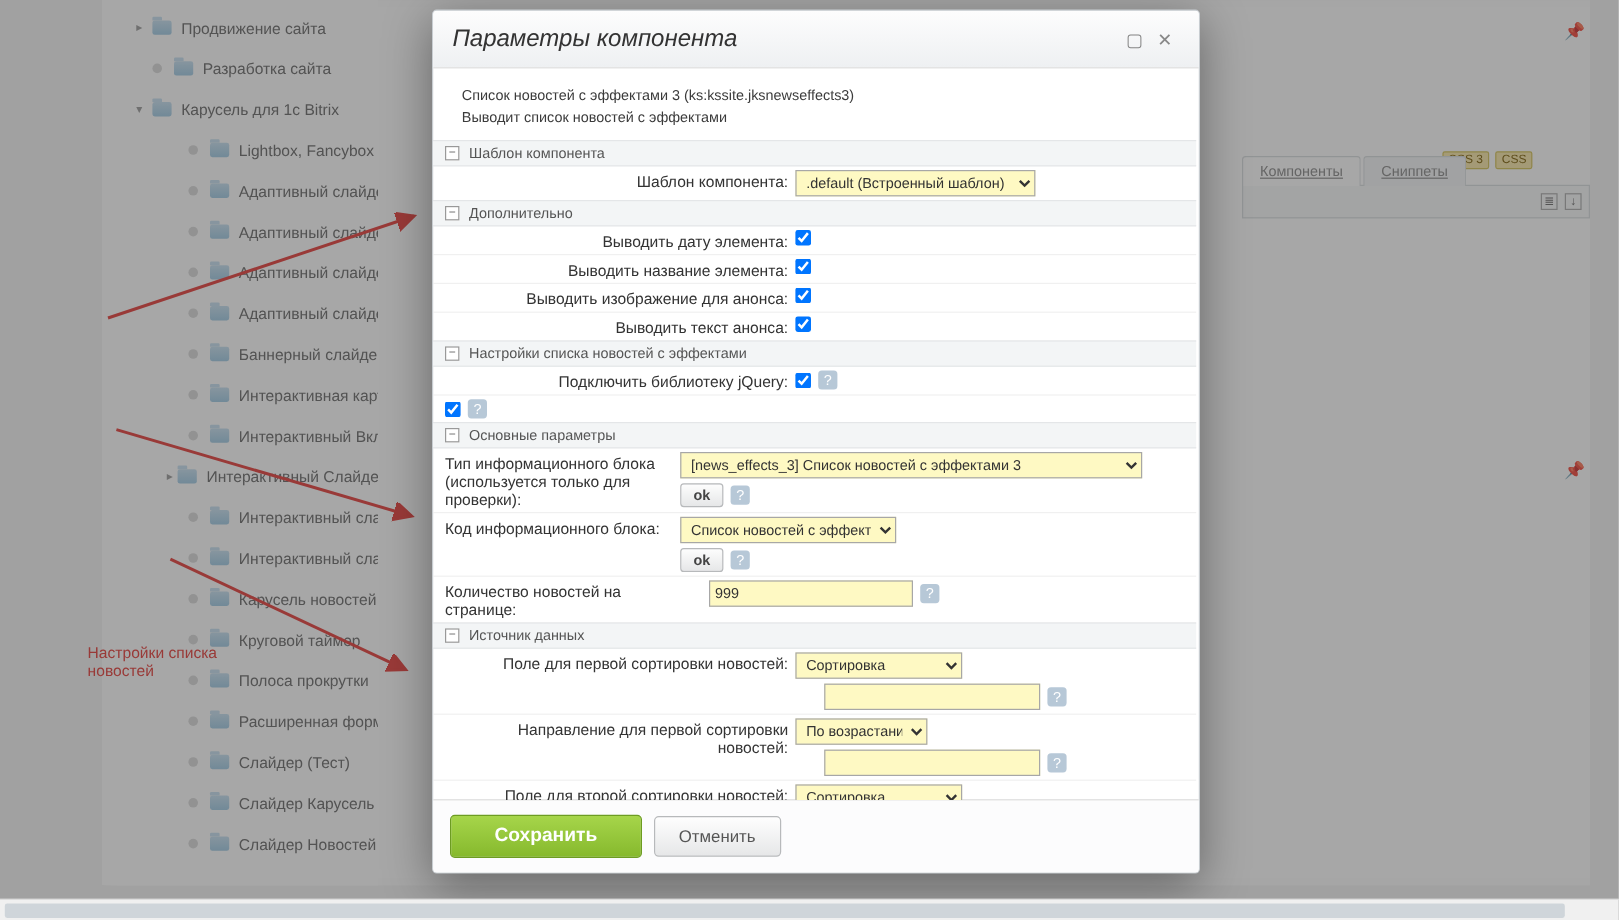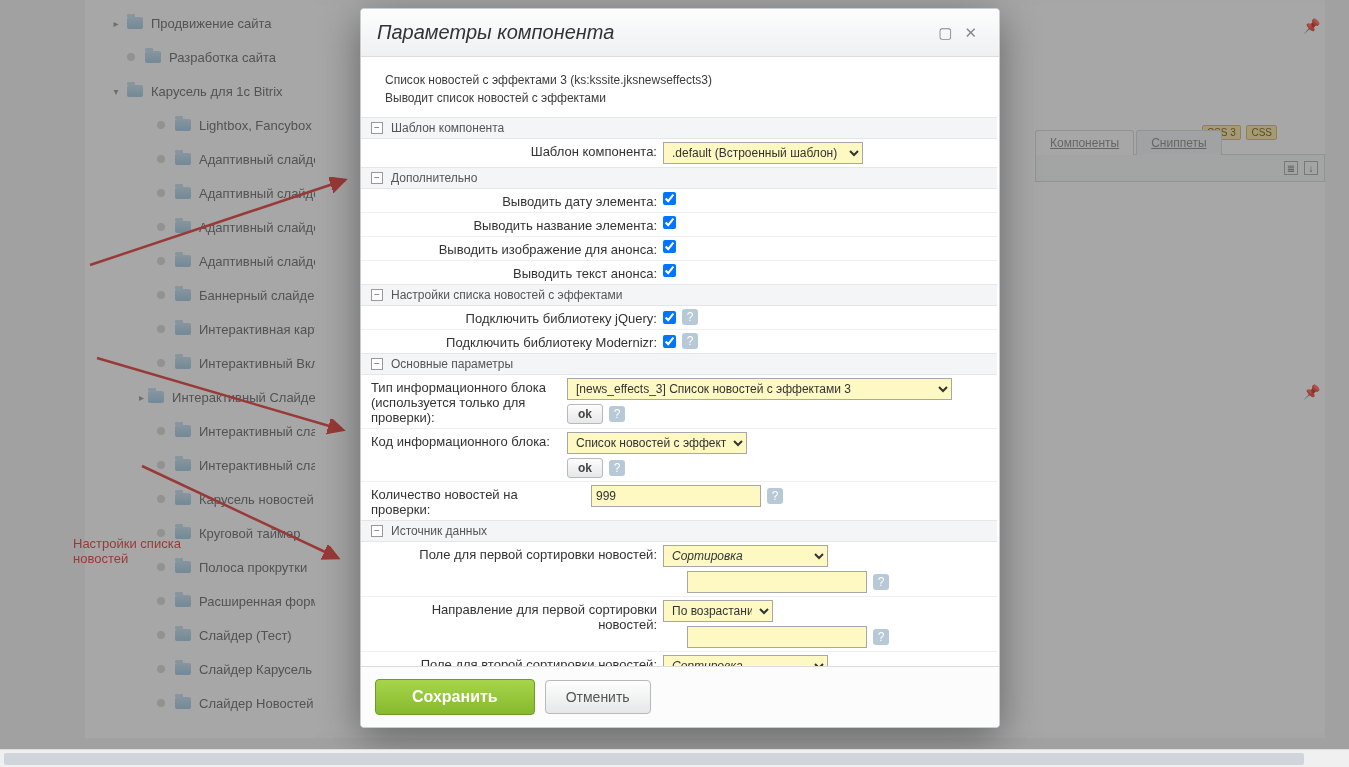--- a/index.html
+++ b/index.html
@@ -209,21 +209,21 @@
   border: 1px solid #a7a7a7;
   padding: 2px 4px;
   background: #fef9c3;
   color: #333;
 }
 input[type=text] { height: 22px; margin-left: 24px; }
 select { height: 22px; }
 .w-xl { width: 385px; }
 .w-l { width: 200px; }
 .w-s { width: 170px; }
-.w-sort { width: 165px; font-style: italic; }
+.w-sort { width: 139px; }
 .w-dir { width: 110px; }
 .w-extra { width: 180px; }
 .okbtn {
   background: linear-gradient(#fdfdfd,#e6e7e8);
   border: 1px solid #b7b9bb;
   border-radius: 3px;
   padding: 2px 10px;
   font-size: 12px;
   font-weight: bold;
   color: #444;
@@ -505,21 +505,20 @@
     <div class="param-row">
       <div class="param-label">Подключить библиотеку jQuery:</div>
       <div class="param-value">
           <div class="val-line">
         <input type="checkbox" checked="" style="">
         <span class="help">?</span>
       </div>
         </div>
     </div>
     <div class="param-row">
-      <div class="param-label">Подключить библиотеку Modernizr:</div>
       <div class="param-value">
           <div class="val-line">
         <input type="checkbox" checked="" style="">
         <span class="help">?</span>
       </div>
         </div>
     </div>
 
     <div class="section-header">
       <span class="collapse">−</span>
@@ -543,21 +542,21 @@
         <div class="val-line">
           <select class="w-extra"><option>Список новостей с эффектами 3</option></select>
         </div>
         <div class="val-line">
           <button class="okbtn">ok</button>
           <span class="help">?</span>
         </div>
       </div>
     </div>
     <div class="param-row">
-      <div class="param-label" style="width:196px;text-align:left;">Количество новостей на проверки:</div>
+      <div class="param-label" style="width:196px;text-align:left;">Количество новостей на странице:</div>
       <div class="param-value">
         <div class="val-line">
           <input type="text" class="w-s" value="999" style="">
           <span class="help">?</span>
         </div>
       </div>
     </div>
 
     <div class="section-header">
       <span class="collapse">−</span>

